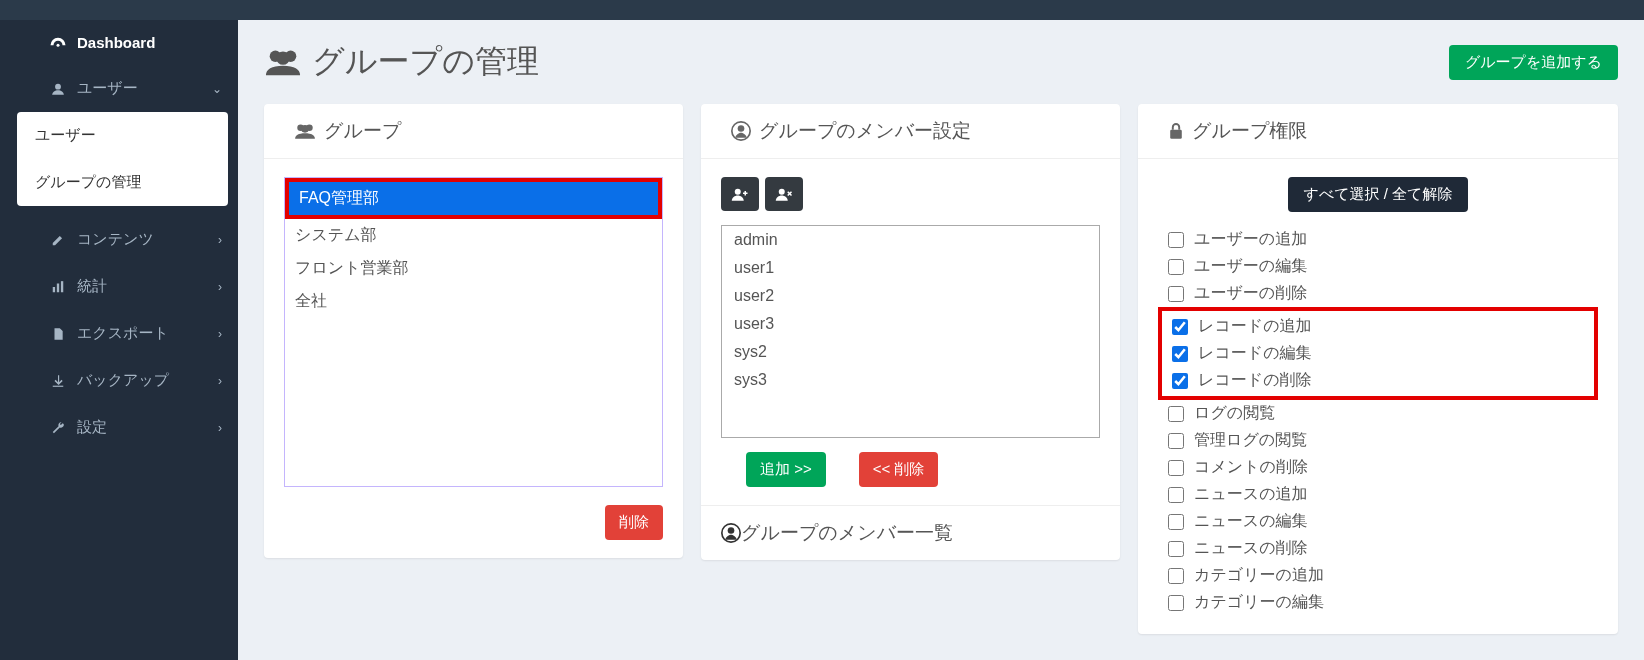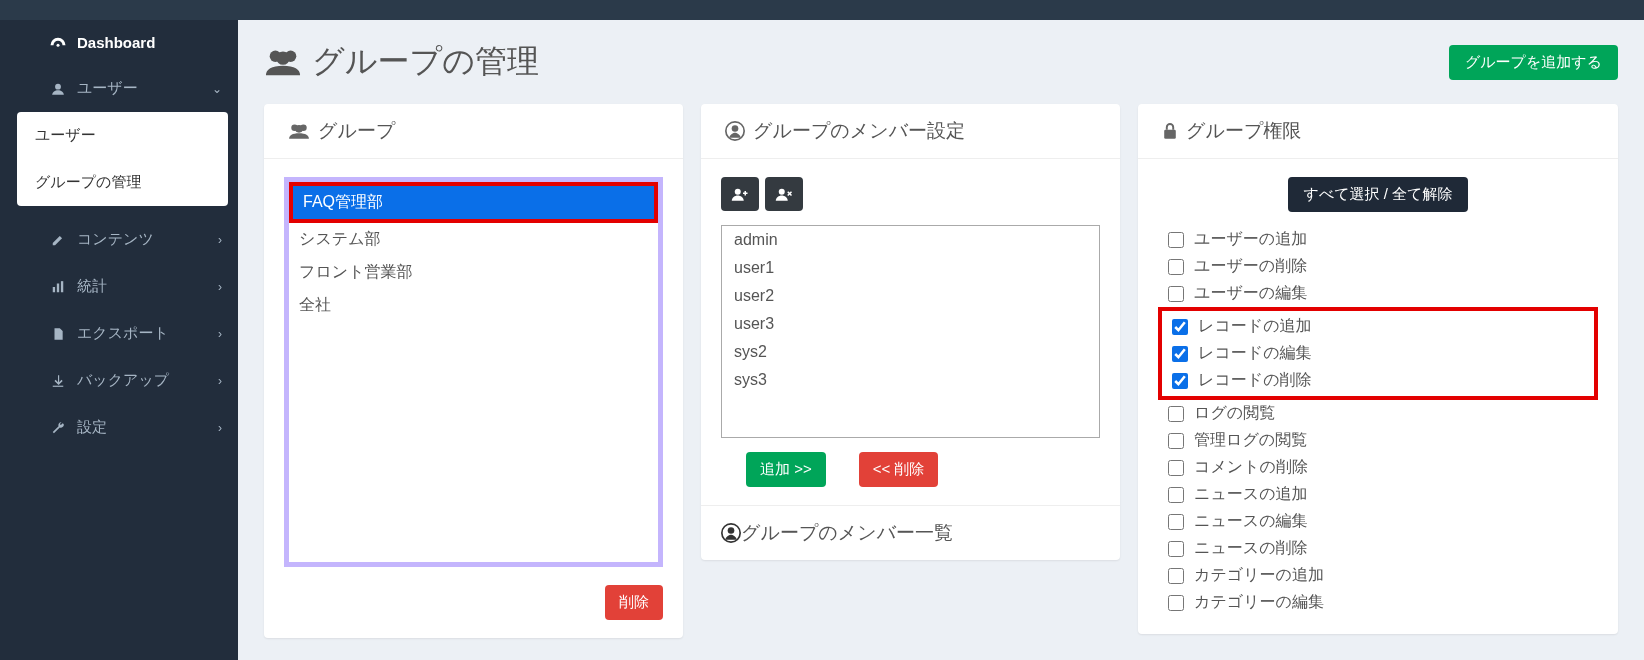--- a/index.html
+++ b/index.html
@@ -16,25 +16,25 @@
 .main { flex: 1; padding: 20px 26px; }
 .page-header { display: flex; align-items: center; margin-bottom: 20px; }
 .page-header .title-icon { color: #555; margin-right: 10px; }
 .page-header h1 { font-size: 32px; font-weight: 500; color: #555; }
 .btn-add-group { margin-left: auto; background: #00a559; color: #fff; border: none; padding: 8px 16px; border-radius: 4px; font-size: 15px; cursor: pointer; }
 .panels { display: flex; gap: 18px; align-items: flex-start; }
 .panel { background: #fff; border-radius: 4px; box-shadow: 0 1px 2px rgba(0,0,0,0.08); }
 .panel-groups { width: 419px; }
 .panel-members { width: 419px; }
 .panel-perms { flex: 1; }
-.panel-header { padding: 14px 24px; border-bottom: 1px solid #eee; display: flex; align-items: center; }
+.panel-header { padding: 14px 30px; border-bottom: 1px solid #eee; display: flex; align-items: center; }
 .panel-header .ph-icon { color: #666; margin-right: 8px; font-size: 18px; }
 .panel-header h3 { font-size: 19px; font-weight: 500; color: #555; }
 .panel-body { padding: 18px 20px; }
-.listbox { border: 5px solid #c4b5fd; height: 390px; overflow-y: scroll; }
+.listbox { border: 1px solid #c4b5fd; height: 310px; overflow-y: scroll; }
 .listbox-item { padding: 6px 10px; font-size: 16px; color: #555; cursor: pointer; }
 .listbox-item.selected { background: #0a6fe8; color: #fff; }
 .highlight-red { border: 4px solid #e30000; }
 .btn { border: none; border-radius: 4px; padding: 8px 14px; font-size: 15px; cursor: pointer; color: #fff; margin-left: 25px; }
 .btn-green { background: #00a559; }
 .btn-red { background: #e24138; }
 .btn-row { display: flex; gap: 8px; }
 .btn-right { text-align: right; margin-top: 18px; }
 .member-btns { display: flex; gap: 6px; margin-bottom: 14px; }
 .icon-btn { background: #343a40; color: #fff; border: none; border-radius: 4px; width: 38px; height: 34px; display: inline-flex; align-items: center; justify-content: center; cursor: pointer; }
@@ -236,25 +236,25 @@
           <div class="perm-top">
             <button class="btn-toggle-all">すべて選択 / 全て解除</button>
           </div>
           <div class="perm-list" id="perms-list">
               <label class="perm-item">
                 <input type="checkbox" style="">
                 <span>ユーザーの追加</span>
               </label>
               <label class="perm-item">
                 <input type="checkbox" style="">
+                <span>ユーザーの編集</span>
+              </label>
+              <label class="perm-item">
+                <input type="checkbox" style="">
                 <span>ユーザーの削除</span>
-              </label>
-              <label class="perm-item">
-                <input type="checkbox" style="">
-                <span>ユーザーの編集</span>
               </label>
               <div class="perm-highlight">
                 <label class="perm-item">
                   <input type="checkbox" checked="" style="">
                   <span>レコードの追加</span>
                 </label>
                 <label class="perm-item">
                   <input type="checkbox" checked="" style="">
                   <span>レコードの編集</span>
                 </label>

